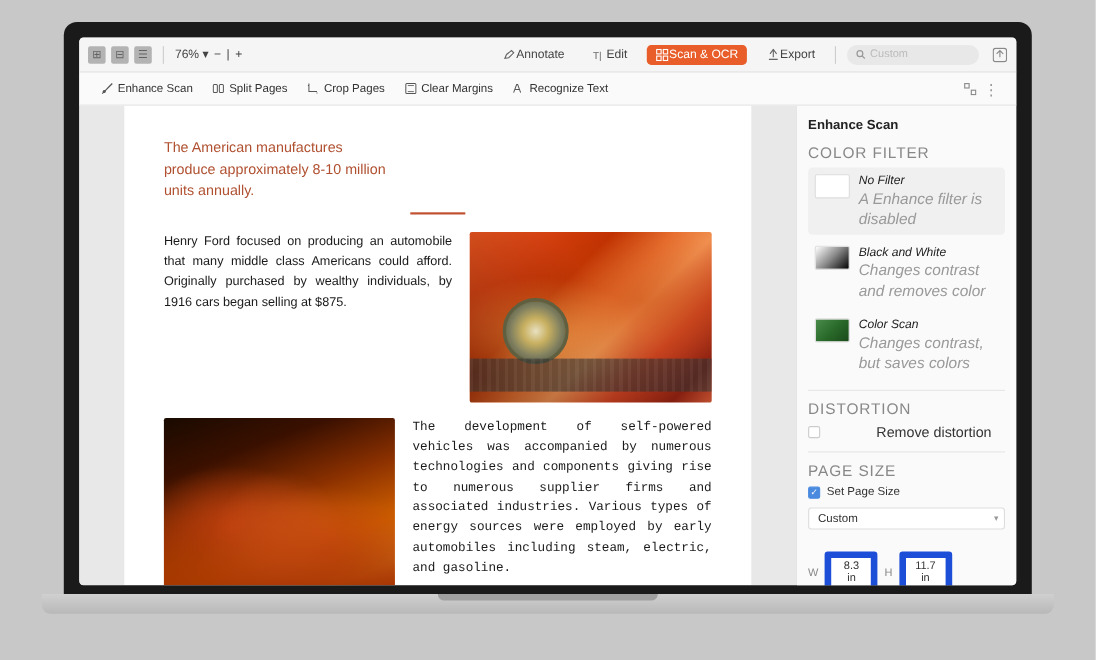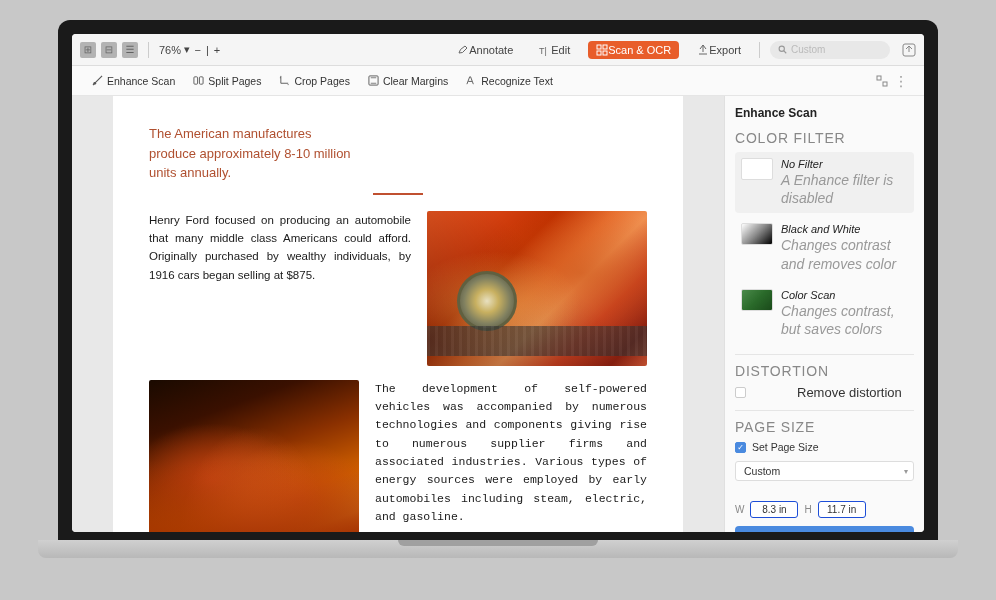--- a/index.html
+++ b/index.html
@@ -390,21 +390,21 @@
     }
 
     .dimension-row {
       display: flex;
       align-items: center;
       gap: 6px;
       margin-bottom: 8px;
     }
     .dim-label { font-size: 10px; color: #888; }
     .dim-input {
-      border: 1px solid #1d4ed8;
+      border: 6px solid #1d4ed8;
       border-radius: 3px;
       background: white;
       padding: 2px 6px;
       font-size: 10px;
       color: #333;
       width: 48px;
       text-align: center;
     }
 
     .dropdown-row {

